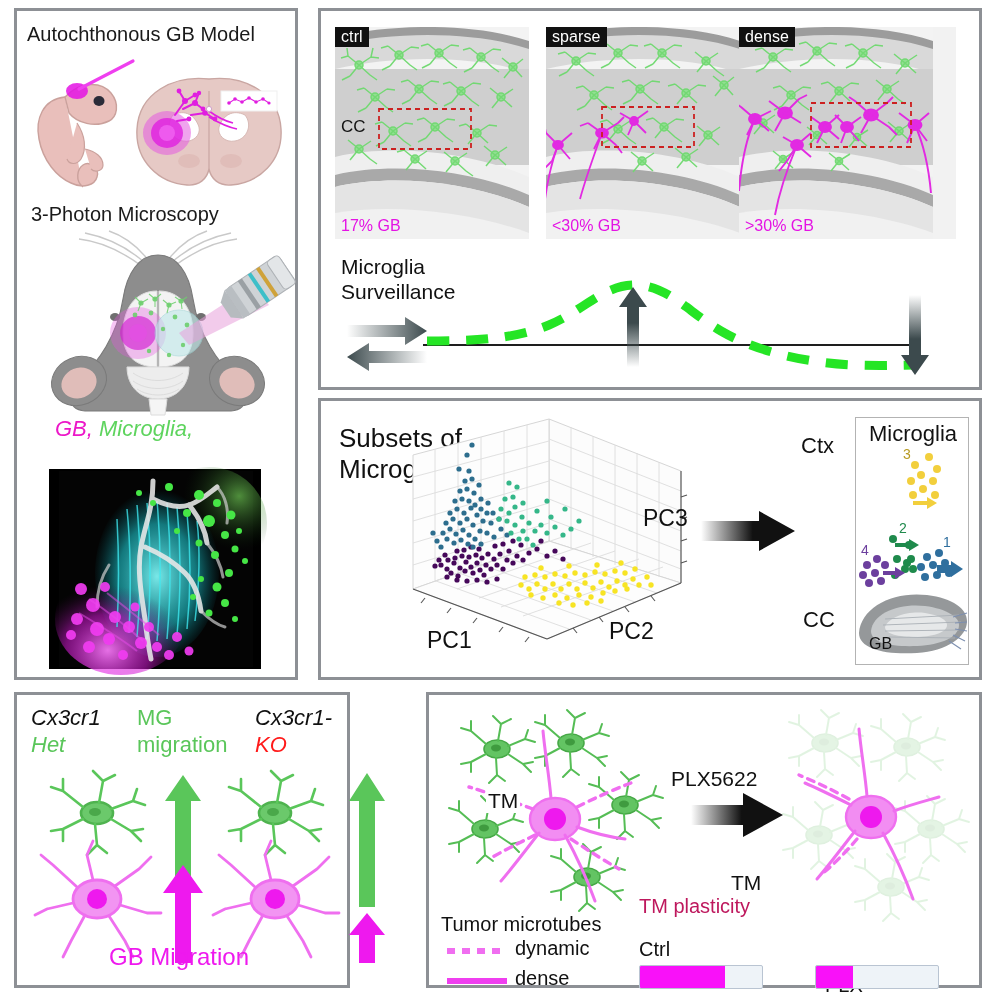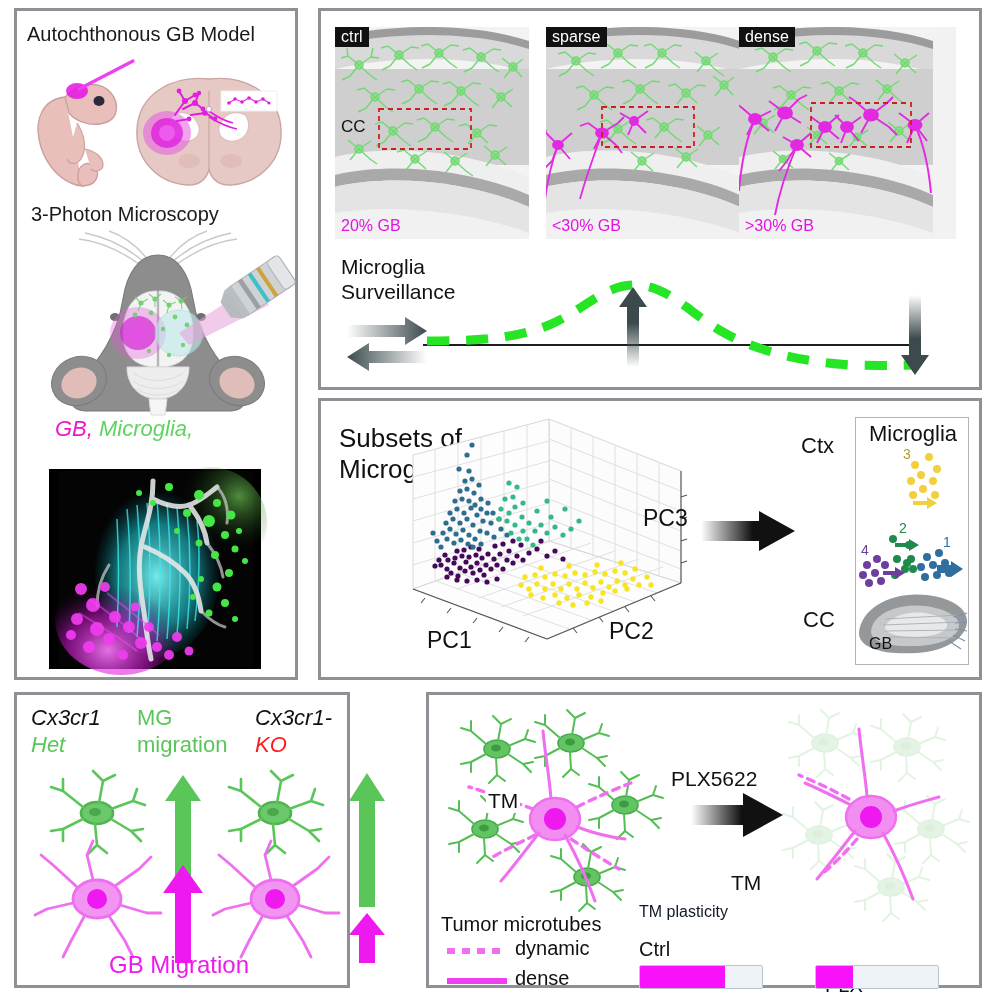--- a/index.html
+++ b/index.html
@@ -383,21 +383,21 @@
           </g>
         <g transform="translate(160,128)">
             <circle cx="0" cy="0" r="4" fill="#8ee08e"></circle>
             <path d="M0 0 l-11 -9 M0 0 l12 -8 M0 0 l-9 11 M0 0 l11 10"></path>
           </g>
       </g>
       <rect x="44" y="82" width="92" height="40" fill="none" stroke="#cc2020" stroke-width="1.8" stroke-dasharray="5 4"></rect>
     </svg>
     <div class="lbl-blk" style="left:0px;top:0px;">ctrl</div>
     <div class="cc-lab" style="left:6px;top:90px;">CC</div>
-    <div class="gb-pct" style="left:6px;bottom:4px;">20% GB</div>
+    <div class="gb-pct" style="left:6px;bottom:4px;">17% GB</div>
   </div>
 
   <div class="slice" style="left:225px;top:16px;width:194px;height:212px;">
     <svg width="194" height="212" viewBox="0 0 194 212">
       <rect width="194" height="212" fill="#f3f3f3"></rect>
       <path d="M0 16 C60 2 140 2 194 20 L194 46 C140 28 60 28 0 42 Z" fill="#d9d9d9"></path>
       <path d="M0 10 C60 -4 140 -4 194 14 L194 22 C140 4 60 4 0 18 Z" fill="#9c9c9c"></path>
       <rect x="0" y="42" width="194" height="96" fill="#cfcfcf"></rect>
       <path d="M0 130 C60 116 140 126 194 150 L194 168 C140 144 60 134 0 148 Z" fill="#efefef"></path>
       <path d="M0 148 C60 134 140 144 194 168 L194 180 C140 156 60 146 0 160 Z" fill="#a9a9a9"></path>
@@ -1064,21 +1064,21 @@
         <path d="M12 17 L28 42 M28 42 L36 58"></path>
         <path d="M-12 16 L-26 42 M-26 42 L-34 58"></path>
         <path d="M-24 4 L-50 10 M-50 10 L-62 16"></path>
       </g>
     </g>
 
     <path d="M334 140 L334 34 L324 34 L342 6 L360 34 L350 34 L350 140 Z" fill="#5ac65a"></path>
     <path d="M334 196 L334 168 L324 168 L342 146 L360 168 L350 168 L350 196 Z" fill="#ee19ee"></path>
   </svg>
 
-  <div class="abs" style="left:92px;top:256px;font-size:24px;color:#ee19ee;">GB Migration</div>
+  <div class="abs" style="left:92px;top:248px;font-size:24px;color:#ee19ee;">GB Migration</div>
 </div>
 
 <div class="panel" id="panel-plx">
 
   <svg class="abs" style="left:10px;top:14px;" width="536" height="220" viewBox="0 0 536 220">
     <defs>
       <linearGradient id="fadeArrow3" x1="0" y1="0" x2="1" y2="0">
         <stop offset="0%" stop-color="#111" stop-opacity="0"></stop>
         <stop offset="55%" stop-color="#111" stop-opacity="1"></stop>
       </linearGradient>
@@ -1169,21 +1169,21 @@
   <svg class="abs" style="left:16px;top:250px;" width="64" height="12" viewBox="0 0 64 12">
     <line x1="2" y1="6" x2="62" y2="6" stroke="#f06ef0" stroke-width="6" stroke-dasharray="8 7"></line>
   </svg>
   <div class="abs" style="left:86px;top:242px;font-size:20px;color:#111;">dynamic</div>
 
   <svg class="abs" style="left:16px;top:280px;" width="64" height="12" viewBox="0 0 64 12">
     <line x1="2" y1="6" x2="62" y2="6" stroke="#ef3fef" stroke-width="6"></line>
   </svg>
   <div class="abs" style="left:86px;top:272px;font-size:20px;color:#111;">dense</div>
 
-  <div class="abs" style="left:210px;top:208px;font-size:16px;color:#0f172a;">TM plasticity</div>
+  <div class="abs" style="left:210px;top:200px;font-size:20px;color:#be185d;">TM plasticity</div>
   <div class="abs" style="left:210px;top:243px;font-size:20px;color:#111;">Ctrl</div>
   <div class="barbox" style="left:210px;top:270px;width:124px;height:24px;">
     <div class="barfill" style="width:70%;"></div>
   </div>
 
   <div class="abs" style="left:396px;top:243px;font-size:20px;color:#111;margin-top:36px;">PLX</div>
   <div class="barbox" style="left:386px;top:270px;width:124px;height:24px;">
     <div class="barfill" style="width:30%;"></div>
   </div>
 </div>

